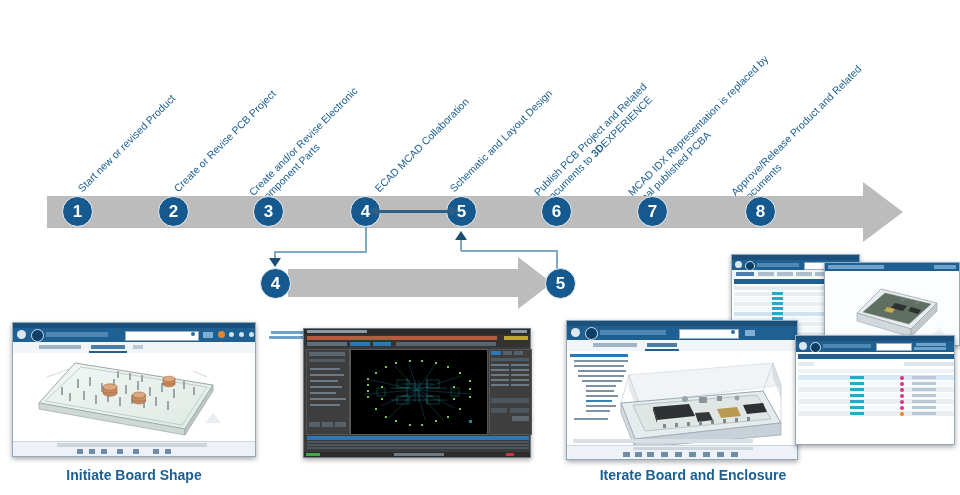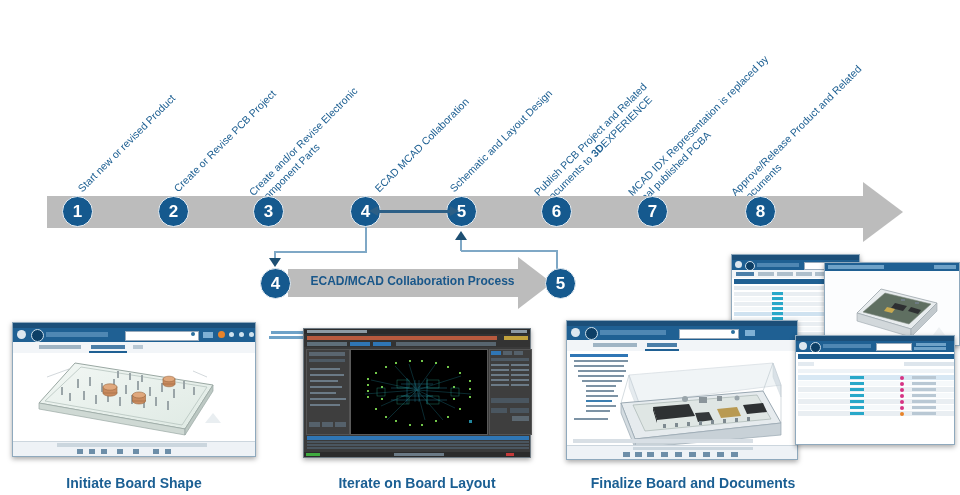--- a/index.html
+++ b/index.html
@@ -77,21 +77,20 @@
     font-size:12px;font-weight:bold;color:#19578a;text-align:center;
     white-space:nowrap;
   }
   .sp-circ{top:268px;}
 
   
   .shot{position:absolute;background:#ffffff;box-shadow:0 2px 5px rgba(0,0,0,.35);box-sizing:border-box;}
   .cap{
     position:absolute;font-size:14px;font-weight:bold;color:#1b5f93;text-align:center;
     white-space:nowrap;
-    margin-top:8px;
   }
 
   
   .dx-title{position:absolute;left:0;top:0;right:0;height:5px;background:#1c4f79;}
   .dx-bar{position:absolute;left:0;right:0;height:14px;background:#1f6093;}
   .dx-search{position:absolute;height:8px;background:#ffffff;border:1px solid #9ab;}
   .dx-sub{position:absolute;left:0;right:0;background:#f2f5f8;border-bottom:1px solid #d3dde5;}
   .dx-canvas{position:absolute;background:#ffffff;}
   .dx-tool{position:absolute;height:9px;background:#eef2f6;border-top:1px solid #ccd6de;}
   .dot{position:absolute;border-radius:50%;}
@@ -162,21 +161,20 @@
   <div class="conn" style="left:274px;top:251px;width:2px;height:8px;"></div>
   <div class="conn-head" style="left:269px;top:258px;border-left:6px solid transparent;border-right:6px solid transparent;border-top:9px solid #1d4f73;"></div>
 
   <div class="conn" style="left:556px;top:250px;width:2px;height:28px;"></div>
   <div class="conn" style="left:461px;top:250px;width:97px;height:2px;"></div>
   <div class="conn" style="left:460px;top:240px;width:2px;height:11px;"></div>
   <div class="conn-head" style="left:455px;top:231px;border-left:6px solid transparent;border-right:6px solid transparent;border-bottom:9px solid #1d4f73;"></div>
 
   <div class="sp-band"></div>
   <div class="sp-head"></div>
-  <div class="sp-text">ECAD/MCAD Collaboration Process</div>
   <div class="circ sp-circ" style="left:260px;">4</div>
   <div class="circ sp-circ" style="left:545px;">5</div>
 
   <div class="shot" style="left:12px;top:322px;width:244px;height:135px;border:1px solid #8fa9bd;">
     <div class="dx-title"></div>
     <div class="dx-bar" style="top:5px;">
       <div class="dot" style="left:4px;top:2px;width:9px;height:9px;background:#ffffff;opacity:.85;"></div>
       <div class="dot" style="left:18px;top:1px;width:11px;height:11px;background:#0d3f66;border:1px solid #cfe0ec;"></div>
       <div class="lg" style="left:33px;top:4px;width:62px;height:5px;background:#4f87b3;"></div>
       <div class="dx-search" style="left:112px;top:3px;width:72px;"></div>
@@ -389,21 +387,20 @@
       <div class="lg" style="left:1px;top:6px;width:222px;height:2px;background:#4a5660;"></div>
       <div class="lg" style="left:1px;top:9px;width:222px;height:2px;background:#4a5660;"></div>
       <div class="lg" style="left:1px;top:12px;width:222px;height:2px;background:#4a5660;"></div>
     </div>
     <div class="eda-panel" style="left:0;bottom:0;right:0;height:5px;background:#2b2b2b;">
       <div class="lg" style="left:2px;top:1px;width:14px;height:3px;background:#3faa3f;"></div>
       <div class="lg" style="left:90px;top:1px;width:50px;height:3px;background:#6b7a86;"></div>
       <div class="lg" style="right:16px;top:1px;width:8px;height:3px;background:#c43a3a;"></div>
     </div>
   </div>
-  <div class="cap" style="left:303px;top:467px;width:228px;">Iterate on Board Layout</div>
 
   <div class="shot" style="left:731px;top:254px;width:129px;height:96px;border:1px solid #8fa9bd;">
     <div class="dx-title"></div>
     <div class="dx-bar" style="top:5px;height:10px;">
       <div class="dot" style="left:3px;top:1px;width:7px;height:7px;background:#ffffff;opacity:.85;"></div>
       <div class="dot" style="left:13px;top:1px;width:8px;height:8px;background:#0d3f66;border:1px solid #cfe0ec;"></div>
       <div class="lg" style="left:25px;top:3px;width:42px;height:4px;background:#4f87b3;"></div>
       <div class="dx-search" style="left:72px;top:2px;width:26px;height:6px;"></div>
       <div class="lg" style="left:102px;top:2px;width:22px;height:3px;background:#6ea2c8;"></div>
     </div>
@@ -602,15 +599,15 @@
       <div class="lg" style="left:116px;top:24px;width:24px;height:3px;background:#b9c8d4;"></div>
       <div class="lg" style="left:116px;top:30px;width:24px;height:3px;background:#b9c8d4;"></div>
       <div class="lg" style="left:116px;top:36px;width:24px;height:3px;background:#b9c8d4;"></div>
       <div class="lg" style="left:116px;top:42px;width:24px;height:3px;background:#b9c8d4;"></div>
       <div class="lg" style="left:116px;top:48px;width:24px;height:3px;background:#b9c8d4;"></div>
       <div class="lg" style="left:116px;top:54px;width:24px;height:3px;background:#b9c8d4;"></div>
       <div class="lg" style="left:116px;top:60px;width:24px;height:3px;background:#b9c8d4;"></div>
     </div>
   </div>
 
-  <div class="cap" style="left:566px;top:467px;width:254px;">Finalize Board and Documents</div>
+  <div class="cap" style="left:566px;top:467px;width:254px;">Iterate Board and Enclosure</div>
 
 </div>
 
 </body></html>

